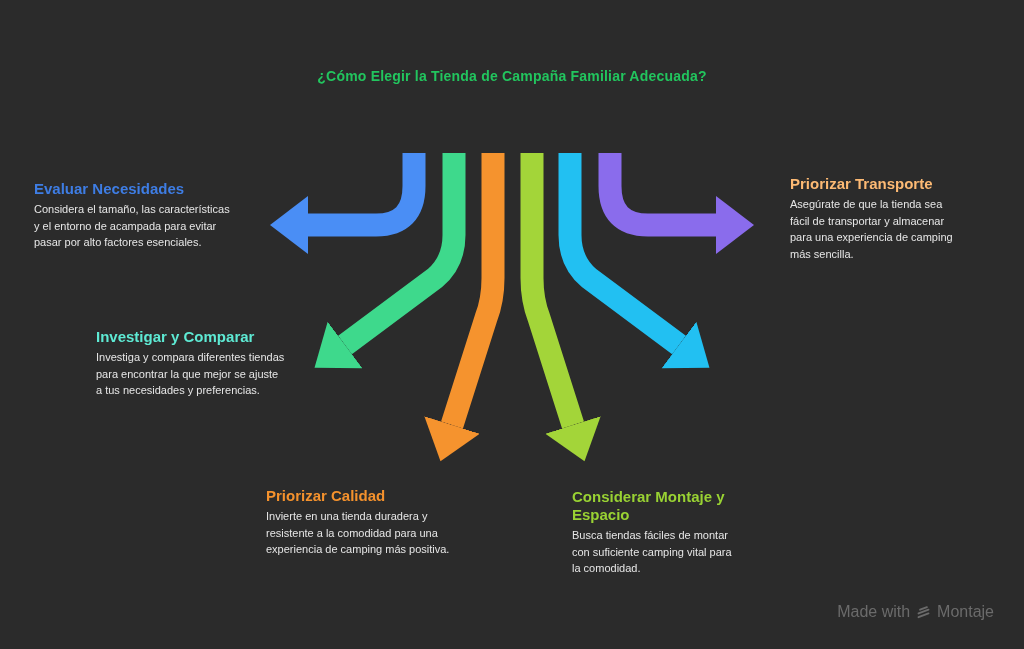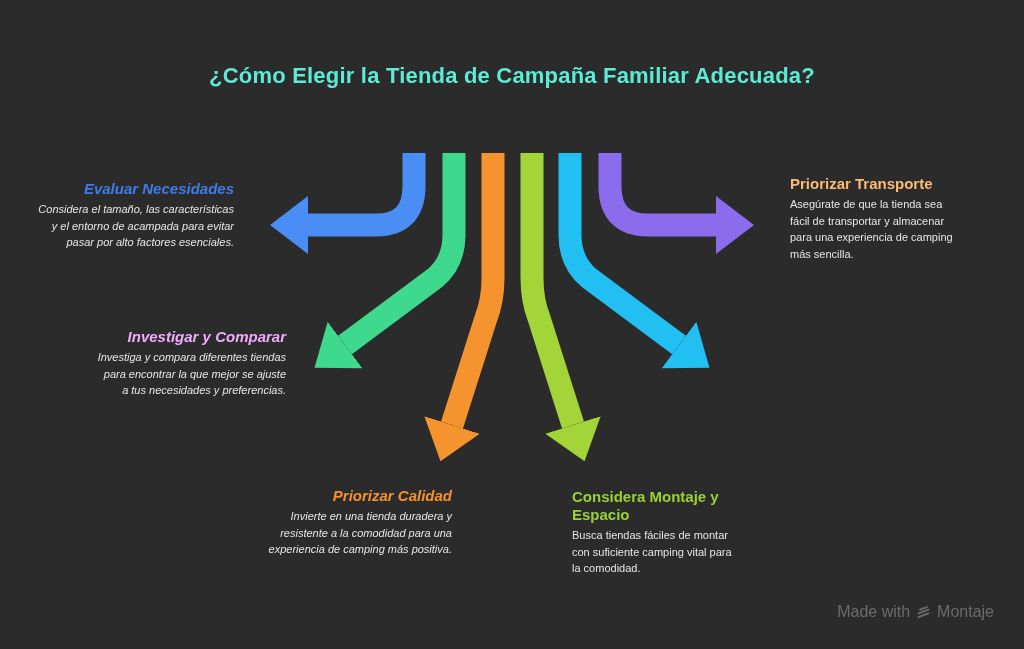--- a/index.html
+++ b/index.html
@@ -6,36 +6,36 @@
   .canvas{
     position:relative;
     width:1024px;height:649px;
     background:#2b2b2b;
     overflow:hidden;
     font-family:"Liberation Sans", sans-serif;
   }
   .title{
     position:absolute;left:0;top:62px;width:1024px;
     margin:0;text-align:center;
-    font-size:22px;font-weight:700;line-height:28px;
-    color:#5eead4;letter-spacing:.2px;
+    font-size:14px;font-weight:700;line-height:28px;
+    color:#22c55e;letter-spacing:.2px;
   }
   .arrows{position:absolute;left:0;top:0;}
   .arrows path.shaft{fill:none;stroke-width:23;stroke-linecap:butt;}
   .section{position:absolute;}
   .section h2{
     margin:0 0 3px 0;
     font-size:15px;font-weight:700;line-height:18px;
   }
   .section p{
     margin:0;
     font-size:11px;line-height:16.5px;
     color:#e6e6e6;
   }
-  .align-right{text-align:right;font-style:italic;}
+  .align-right{text-align:left;}
   .align-left{text-align:left;}
   .s1{left:34px;  top:180px; width:200px;}
   .s2{left:96px;  top:328px; width:190px;}
   .s3{left:266px; top:487px; width:186px;}
   .s4{left:572px; top:488px; width:166px;}
   .s5{left:740px; top:328px; width:160px;}
   .s6{left:790px; top:175px; width:174px;}
   .watermark{
     position:absolute;right:30px;top:603px;
     display:flex;align-items:center;gap:6px;
@@ -79,31 +79,31 @@
     <path class="shaft" d="M570 153 L570 235 Q570 262 589 278 L679 345" marker-end="url(#head4)" stroke="#22c0f2"></path>
     <path class="shaft" d="M610 153 L610 186 Q610 225 648 225 L716 225" marker-end="url(#head5)" stroke="#8a6cec"></path>
   </svg>
 
   <div class="section s1 align-right">
     <h2 style="color: rgb(62, 125, 228);">Evaluar Necesidades</h2>
     <p>Considera el tamaño, las características y el entorno de acampada para evitar pasar por alto factores esenciales.</p>
   </div>
 
   <div class="section s2 align-right">
-    <h2 style="color: #f0abfc;">Investigar y Comparar</h2>
+    <h2 style="color: #5eead4;">Investigar y Comparar</h2>
     <p>Investiga y compara diferentes tiendas para encontrar la que mejor se ajuste a tus necesidades y preferencias.</p>
   </div>
 
   <div class="section s3 align-right">
     <h2 style="color: rgb(245, 146, 45);">Priorizar Calidad</h2>
     <p>Invierte en una tienda duradera y resistente a la comodidad para una experiencia de camping más positiva.</p>
   </div>
 
   <div class="section s4 align-left">
-    <h2 style="color: rgb(153, 210, 51);">Considera Montaje y Espacio</h2>
+    <h2 style="color: rgb(153, 210, 51);">Considerar Montaje y Espacio</h2>
     <p>Busca tiendas fáciles de montar con suficiente camping vital para la comodidad.</p>
   </div>
 
 
   <div class="section s6 align-left">
     <h2 style="color: #fdba74;">Priorizar Transporte</h2>
     <p>Asegúrate de que la tienda sea fácil de transportar y almacenar para una experiencia de camping más sencilla.</p>
   </div>
 
   <div class="watermark">

